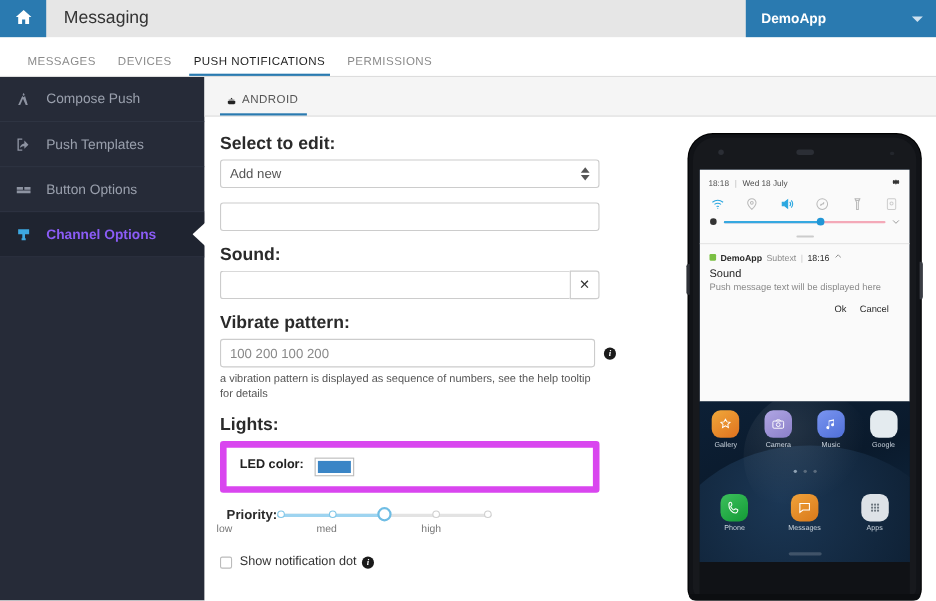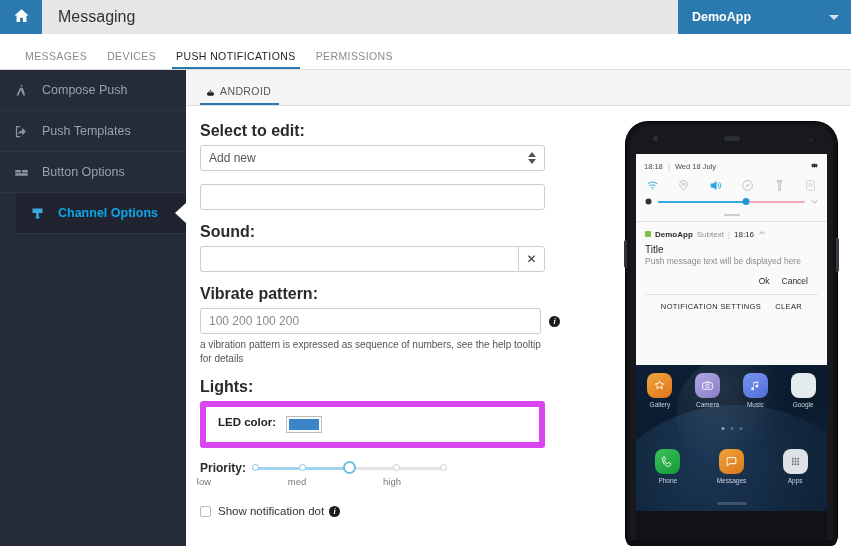--- a/index.html
+++ b/index.html
@@ -26,21 +26,21 @@
   .tab { font-size:10.5px; letter-spacing:0.4px; color:#8b8b8b; padding:0 10px 7px 10px; cursor:pointer; position:relative; }
   .tab.active { color:#1f1f1f;margin-top:25px; }
   .tab.active:after { content:""; position:absolute; left:6px; right:6px; bottom:0; height:2px; background:#2a7ab0; }
 
   
   .sidebar { position:absolute; left:0; top:70px; width:186px; height:476px; background:#262b38; }
   .side-item { height:41px; display:flex; align-items:center; padding-left:14px; color:#9aa0ad; font-size:12.5px; cursor:pointer; border-bottom:1px solid #2e3442; position:relative; }
   .side-item .ico { width:22px; display:flex; align-items:center; justify-content:flex-start; }
   .side-item .ico svg { width:15px; height:15px; fill:#8d93a1; }
   .side-item .lbl { margin-left:6px; }
-  .side-item.active { background:#1f2430; color:#0ea5e9; font-weight:bold;margin-left:16px; }
+  .side-item.active { background:#1f2430; color:#8b5cf6; font-weight:bold; }
   .side-item.active .ico svg { fill:#3da7e0; }
   .collapse-arrow { position:absolute; right:-1px; top:50%; transform:translateY(-50%); width:12px; height:22px; }
   .collapse-arrow svg { width:12px; height:22px; fill:#fff; }
 
   
   .content { position:absolute; left:186px; top:70px; width:665px; height:476px; background:#fff; }
   .content-head { height:36px; background:#f5f5f5; border-bottom:1px solid #ddd; display:flex; align-items:flex-end; padding-left:14px; }
   .ctab { font-size:10.5px; letter-spacing:0.4px; color:#555; padding:0 8px 8px 6px; display:flex; align-items:flex-end; gap:5px; position:relative; cursor:pointer; }
   .ctab:after { content:""; position:absolute; left:0; right:0; bottom:0; height:2px; background:#2a7ab0; }
   .ctab .and-ico { width:9px;height:9px; display:inline-block; }
@@ -62,21 +62,21 @@
 
   .vib-row { display:flex; align-items:center; width:360px; }
   .info-i { width:11px; height:11px; border-radius:50%; background:#1a1a1a; color:#fff; font-size:8px; font-weight:bold; display:inline-flex; align-items:center; justify-content:center; margin-left:8px; font-style:italic; font-family:"Liberation Serif",serif; cursor:pointer; }
   .help-txt { font-size:10px; color:#555; width:347px; line-height:1.35; margin-top:4px; }
 
   .lights-box { width:345px; border:6px solid #d946ef; border-radius:3px; padding:9px 12px; display:flex; align-items:flex-start; }
   .lights-box .lc-label { font-size:11.5px; font-weight:bold; color:#222; }
   .swatch-wrap { margin-left:10px; border:1px solid #bbb; background:#fff; padding:2px; }
   .swatch { width:30px; height:11px; background:#3a85c6; display:block; }
 
-  .prio-row { display:flex; align-items:center; margin-top:4px; }
+  .prio-row { display:flex; align-items:center; margin-top:4px;text-align:right; }
   .prio-label { font-size:12px; font-weight:bold; color:#2a2a2a; width:52px; }
   .slider { position:relative; width:195px; height:14px; }
   .strack { position:absolute; left:0; right:0; top:6px; height:3px; background:#e3e3e3; border-radius:2px; }
   .sfill { position:absolute; left:0; top:6px; height:3px; background:#9ed4f0; border-radius:2px; width:50%; }
   .stick { position:absolute; top:3px; width:7px; height:7px; border-radius:50%; background:#fff; border:1.5px solid #cfcfcf; }
   .stick.on { border-color:#7fc6e8; }
   .shandle { position:absolute; top:0px; width:13px; height:13px; border-radius:50%; background:#fff; border:2px solid #6fbde4; cursor:pointer; }
   .prio-scale { position:relative; width:195px; height:12px; margin-top:1px; }
   .prio-scale span { position:absolute; font-size:9.5px; color:#777; transform:translateX(-50%); }
 
@@ -249,21 +249,21 @@
           </button>
         </div>
       </div>
 
       <div class="fgroup">
         <div class="flabel">Vibrate pattern:</div>
         <div class="vib-row">
           <input class="inp" placeholder="100 200 100 200" style="">
           <span class="info-i">i</span>
         </div>
-        <div class="help-txt">a vibration pattern is expressed as sequence of numbers, see the help tooltip for details</div>
+        <div class="help-txt">a vibration pattern is displayed as sequence of numbers, see the help tooltip for details</div>
       </div>
 
       <div class="fgroup">
         <div class="flabel">Lights:</div>
         <div class="lights-box">
           <span class="lc-label">LED color:</span>
           <span class="swatch-wrap">
             <span class="swatch" id="led-swatch" style="background: rgb(58, 133, 198);"></span>
           </span>
         </div>
@@ -384,29 +384,25 @@
             <span class="n-app">DemoApp</span>
             <span class="n-sub">Subtext</span>
             <span class="n-bar">|</span>
             <span class="n-time">18:16</span>
             <span class="n-chev">
               <svg viewBox="0 0 24 24">
                   <path d="M5 15l7-7 7 7"></path>
                 </svg>
             </span>
           </div>
-          <div class="n-title">Title</div>
+          <div class="n-title">Sound</div>
           <div class="n-body">Push message text will be displayed here</div>
           <div class="n-actions">
             <span>Ok</span>
             <span>Cancel</span>
-          </div>
-          <div class="n-foot">
-            <span>NOTIFICATION SETTINGS</span>
-            <span>CLEAR</span>
           </div>
         </div>
       </div>
 
       <div class="homescr">
         <div class="arc"></div>
         <div class="arc2"></div>
 
         <div class="icon-row r1">
           <div class="appico">

